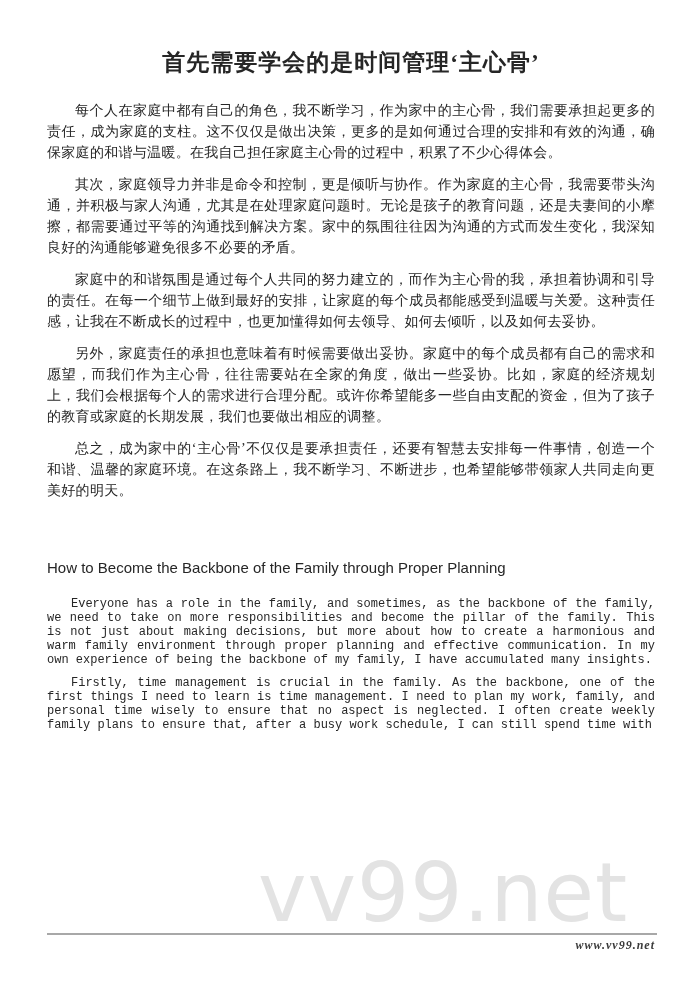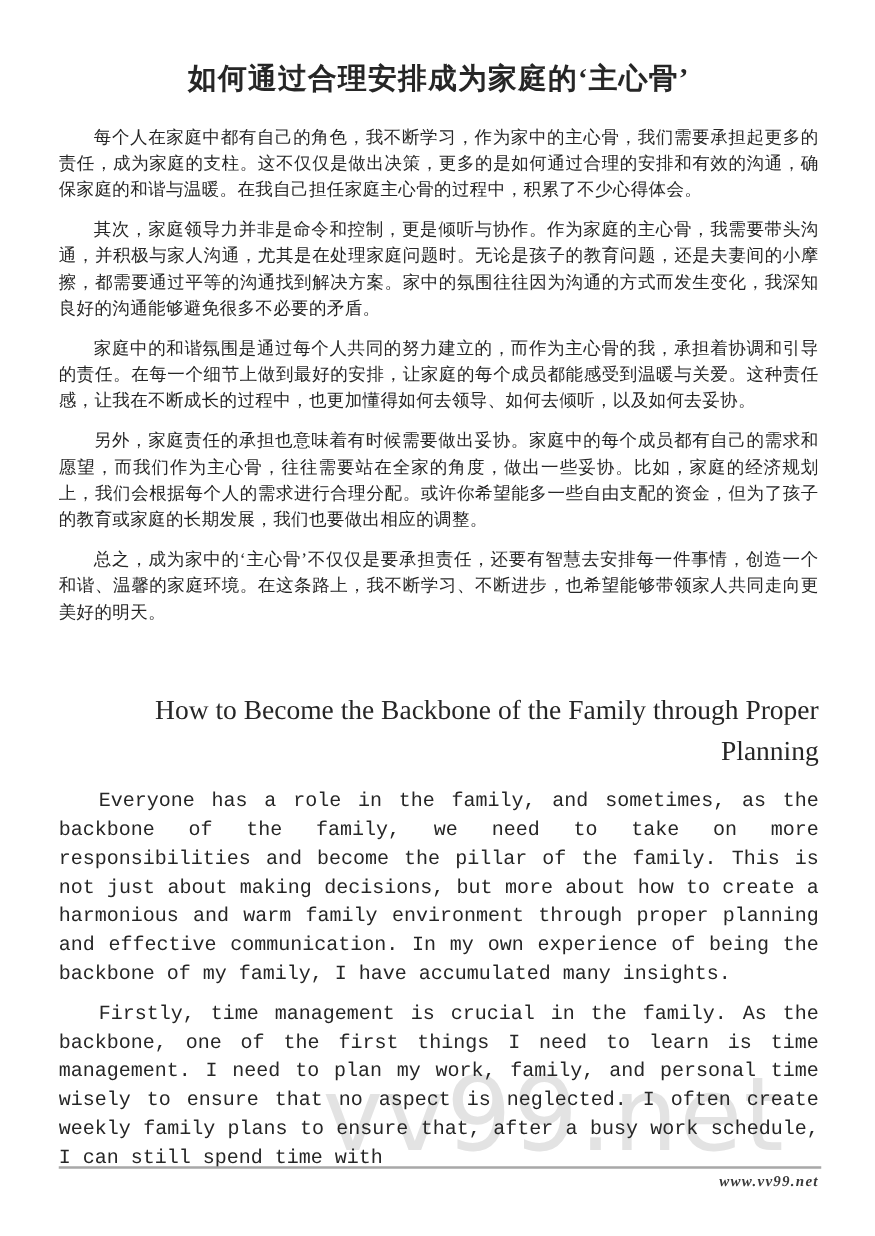--- a/index.html
+++ b/index.html
@@ -50,32 +50,32 @@
     line-height: 21px;
     letter-spacing: 0.3px;
     text-align: justify;
     text-indent: 2em;
     margin: 0 0 11px 0;
   }
   .en-section {
     margin-top: 50px;
   }
   .en-title {
-    font-family: Liberation Serif, serif;
+    font-family: Liberation Sans, sans-serif;
     font-weight: normal;
-    font-size: 22px;
+    font-size: 15px;
     line-height: 33px;
-    text-align: right;
+    text-align: left;
     margin: 0 auto 13px auto;
     max-width: 608px;
   }
   .en-section p {
     font-family: "Liberation Mono", "DejaVu Sans Mono", monospace;
-    font-size: 16px;
-    line-height: 23px;
+    font-size: 12px;
+    line-height: 14px;
     text-align: justify;
     text-indent: 2em;
     margin: 0 0 9px 0;
   }
   .footer-rule {
     position: absolute;
     left: 47px;
     right: 43px;
     top: 933px;
     border-top: 2px solid #a8a8a8;
@@ -97,21 +97,21 @@
 </head>
 <body>
 
 <div class="page">
 
   <div class="watermark">vv99.net</div>
 
   <div class="content">
 
     <div class="cn-section">
-      <h1 class="cn-title">如何通过合理安排成为家庭的‘主心骨’</h1>
+      <h1 class="cn-title">首先需要学会的是时间管理‘主心骨’</h1>
       <p>每个人在家庭中都有自己的角色，我不断学习，作为家中的主心骨，我们需要承担起更多的责任，成为家庭的支柱。这不仅仅是做出决策，更多的是如何通过合理的安排和有效的沟通，确保家庭的和谐与温暖。在我自己担任家庭主心骨的过程中，积累了不少心得体会。</p>
       <p>其次，家庭领导力并非是命令和控制，更是倾听与协作。作为家庭的主心骨，我需要带头沟通，并积极与家人沟通，尤其是在处理家庭问题时。无论是孩子的教育问题，还是夫妻间的小摩擦，都需要通过平等的沟通找到解决方案。家中的氛围往往因为沟通的方式而发生变化，我深知良好的沟通能够避免很多不必要的矛盾。</p>
       <p>家庭中的和谐氛围是通过每个人共同的努力建立的，而作为主心骨的我，承担着协调和引导的责任。在每一个细节上做到最好的安排，让家庭的每个成员都能感受到温暖与关爱。这种责任感，让我在不断成长的过程中，也更加懂得如何去领导、如何去倾听，以及如何去妥协。</p>
       <p>另外，家庭责任的承担也意味着有时候需要做出妥协。家庭中的每个成员都有自己的需求和愿望，而我们作为主心骨，往往需要站在全家的角度，做出一些妥协。比如，家庭的经济规划上，我们会根据每个人的需求进行合理分配。或许你希望能多一些自由支配的资金，但为了孩子的教育或家庭的长期发展，我们也要做出相应的调整。</p>
       <p>总之，成为家中的‘主心骨’不仅仅是要承担责任，还要有智慧去安排每一件事情，创造一个和谐、温馨的家庭环境。在这条路上，我不断学习、不断进步，也希望能够带领家人共同走向更美好的明天。</p>
     </div>
 
     <div class="en-section">
       <h2 class="en-title">How to Become the Backbone of the Family through Proper Planning</h2>
       <p>Everyone has a role in the family, and sometimes, as the backbone of the family, we need to take on more responsibilities and become the pillar of the family. This is not just about making decisions, but more about how to create a harmonious and warm family environment through proper planning and effective communication. In my own experience of being the backbone of my family, I have accumulated many insights.</p>

